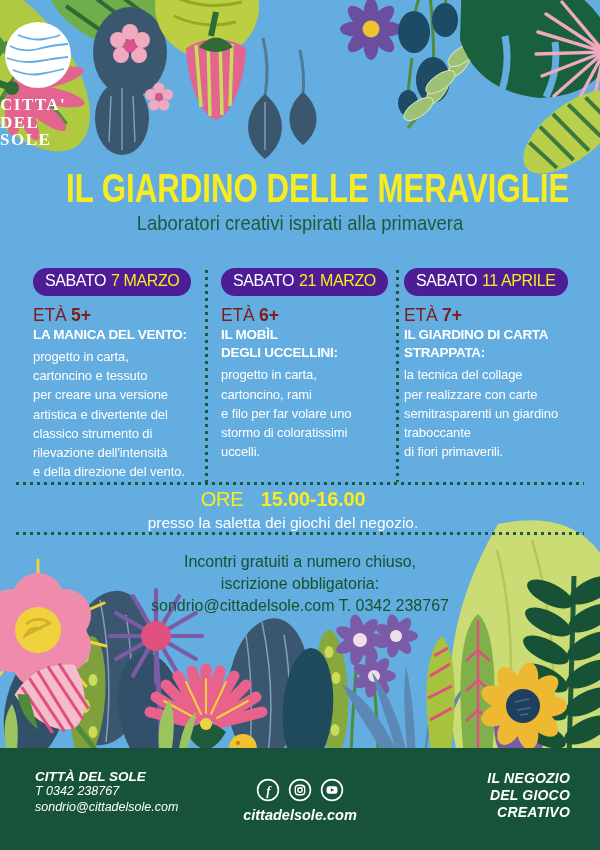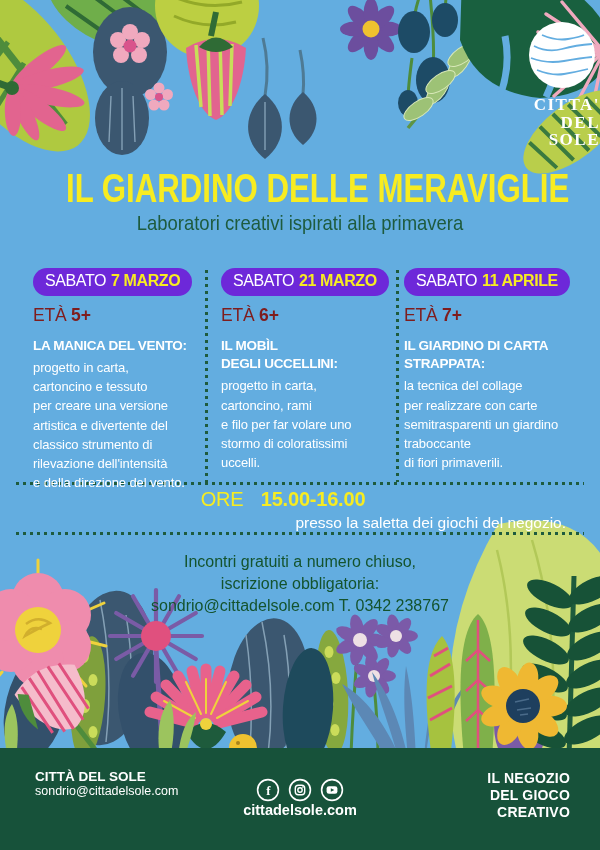--- a/index.html
+++ b/index.html
@@ -7,21 +7,21 @@
     position:relative;width:600px;height:850px;overflow:hidden;
     background:#63ADE0;
     font-family:"Liberation Sans", sans-serif;
     -webkit-font-smoothing:antialiased;
   }
   .decor{position:absolute;left:0;z-index:0;pointer-events:none;}
   .decor.top{top:0;}
   .decor.bottom{top:520px;}
 
   
-  .logo{position:absolute;top:20px;left:0;right:0;text-align:right;z-index:2;}
+  .logo{position:absolute;top:20px;left:0;right:0;text-align:left;z-index:2;}
   .brand{
     margin-top:2px;color:#fff;font-family:"Liberation Serif", serif;font-weight:bold;
     font-size:17px;line-height:17.5px;letter-spacing:1.5px;white-space:pre-line;
   }
 
   
   .title{
     position:absolute;top:166px;left:0;right:0;text-align:center;z-index:2;
     color:#F7EC21;font-weight:bold;font-size:40px;letter-spacing:0;
     transform:scaleX(0.78);transform-origin:50% 50%;white-space:nowrap;
@@ -31,61 +31,61 @@
     color:#1E5B3E;font-size:21px;transform:scaleX(0.88);transform-origin:50% 50%;
     white-space:nowrap;
   }
 
   
   .col{position:absolute;top:268px;z-index:2;}
   .col1{left:33px;width:172px;}
   .col2{left:221px;width:172px;}
   .col3{left:404px;width:176px;}
   .pill{
-    display:inline-flex;align-items:flex-start;gap:5px;background:#6d28d9;
+    display:inline-flex;align-items:flex-start;gap:5px;background:#4c1d95;
     border-radius:15px;padding:4px 12px 6px;font-size:16px;letter-spacing:-0.4px;white-space:nowrap;
   }
   .pill .d-label{color:#fff;}
-  .pill .d-value{color:#F7EC21;font-weight:bold;}
+  .pill .d-value{color:#F7EC21;font-weight:normal;}
   .age{margin-top:9px;font-size:17.5px;color:#7f1d1d;letter-spacing:-0.2px;}
   .age b{font-weight:bold;}
   .w-title{
-    margin-top:11px;color:#fff;font-weight:bold;font-size:13.5px;line-height:1.35;
+    color:#fff;font-weight:bold;font-size:13.5px;line-height:1.35;
     letter-spacing:-0.3px;white-space:pre-line;
   }
   .w-desc{
     margin-top:3px;color:#fff;font-size:13px;line-height:1.47;letter-spacing:-0.1px;
     white-space:pre-line;
   }
 
   
   .vsep{position:absolute;top:270px;height:212px;width:2.6px;z-index:1;
     background-image:repeating-linear-gradient(to bottom,#1E5B3E 0 2.6px,transparent 2.6px 7px);}
   .vsep.s1{left:205px;} .vsep.s2{left:396px;}
   .hsep{position:absolute;left:16px;right:16px;height:2.6px;z-index:1;
     background-image:repeating-linear-gradient(to right,#1E5B3E 0 2.6px,transparent 2.6px 7px);}
   .hsep.h1{top:482px;} .hsep.h2{top:532px;}
 
   
   .schedule{position:absolute;top:488px;left:0;width:566px;text-align:center;z-index:2;}
   .time{font-size:20px;color:#F7EC21;letter-spacing:-0.2px;}
   .time .t-value{font-weight:bold;margin-left:12px;}
-  .location{margin-top:2px;color:#fff;font-size:15.5px;line-height:19px;text-align:right;}
+  .location{margin-top:2px;color:#fff;font-size:15.5px;line-height:19px;}
   .info{position:absolute;top:551px;left:0;right:0;text-align:center;z-index:2;
     color:#14532d;font-size:16px;line-height:22px;}
 
   
-  .footer{position:absolute;left:0;top:748px;width:600px;height:102px;background:#17523A;z-index:3;}
+  .footer{position:absolute;left:0;top:748px;width:600px;height:102px;background:#17523A;z-index:3;font-style:italic;}
   .f-left{position:absolute;left:35px;top:21px;color:#fff;}
   .f-name{font-size:13.5px;font-weight:bold;line-height:15px;}
   .f-line{font-size:12.5px;line-height:15.5px;}
   .f-center{position:absolute;left:0;right:0;top:30px;text-align:center;color:#fff;}
   .social-row{display:flex;justify-content:center;gap:8px;}
   .social-row svg{display:block;cursor:pointer;}
-  .website{font-size:14.5px;font-weight:bold;text-align:center;}
+  .website{margin-top:5px;font-size:14.5px;font-weight:bold;text-align:center;}
   .f-right{position:absolute;right:30px;top:22px;text-align:right;color:#fff;
     font-size:14px;font-weight:bold;line-height:17px;white-space:pre-line;letter-spacing:0.2px;}
 </style>
 </head>
 <body>
 
 <div class="poster">
 
   <svg class="decor top" width="600" height="265" viewBox="0 0 600 265">
 
@@ -491,20 +491,21 @@
 
   <div class="info">
     <div>Incontri gratuiti a numero chiuso,</div>
     <div>iscrizione obbligatoria:</div>
     <div>sondrio@cittadelsole.com T. 0342 238767</div>
   </div>
 
   <div class="footer">
     <div class="f-left">
       <div class="f-name">CITTÀ DEL SOLE</div>
+      <div class="f-line">T 0342 238767</div>
       <div class="f-line">sondrio@cittadelsole.com</div>
     </div>
     <div class="f-center">
       <div class="social-row">
         <svg width="24" height="24" viewBox="0 0 24 24">
           <circle cx="12" cy="12" r="10.4" stroke="#FFFFFF" stroke-width="1.6" fill="none"></circle>
           <text x="12.5" y="17" font-size="13" font-weight="bold" fill="#FFFFFF" text-anchor="middle" font-family="Liberation Serif, serif">f</text>
         </svg>
         <svg width="24" height="24" viewBox="0 0 24 24">
           <circle cx="12" cy="12" r="10.4" stroke="#FFFFFF" stroke-width="1.6" fill="none"></circle>

